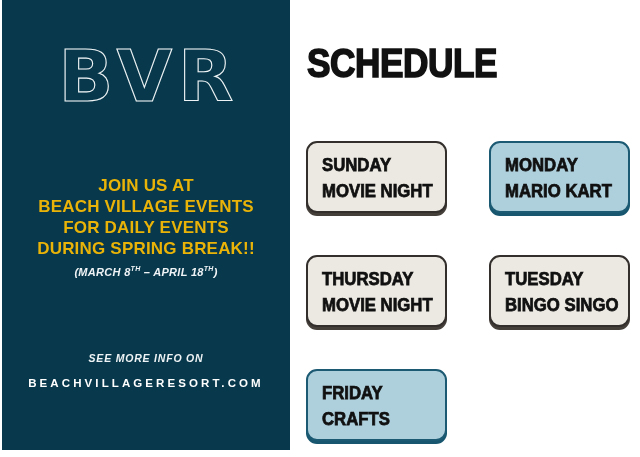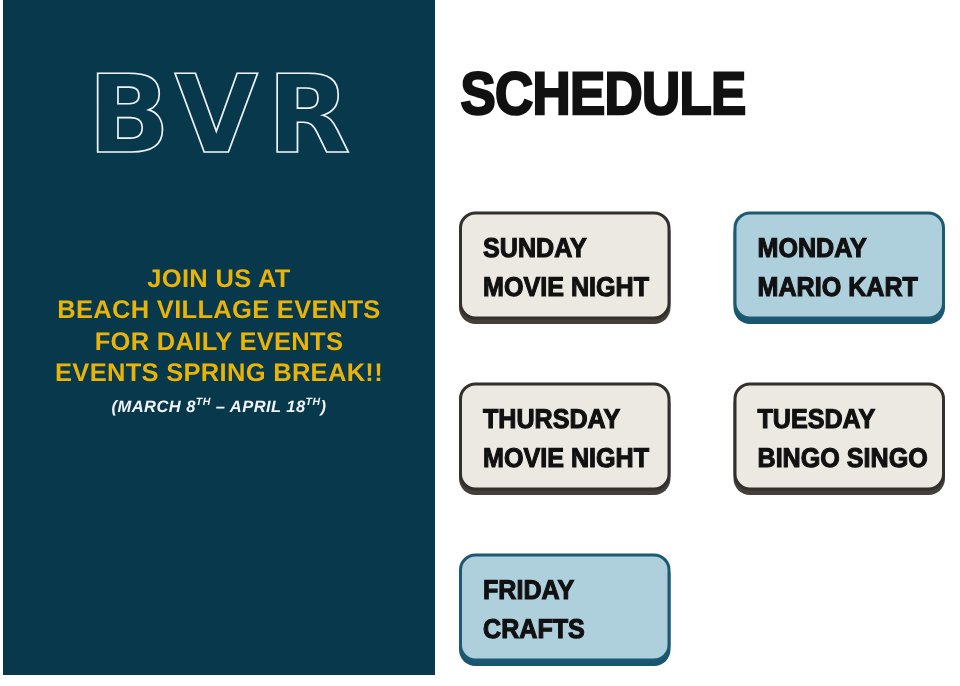--- a/index.html
+++ b/index.html
@@ -214,26 +214,30 @@
 <div id="poster">
 
   <div id="left-panel">
 
     <div id="brand-logo">BVR</div>
 
     <div id="headline-block">
       <div class="hl">JOIN US AT</div>
       <div class="hl">BEACH VILLAGE EVENTS</div>
       <div class="hl">FOR DAILY EVENTS</div>
-      <div class="hl">EVENTS SPRING BREAK!!</div>
+      <div class="hl">DURING SPRING BREAK!!</div>
       <div id="date-range">
         <span>(MARCH 8</span><sup>TH</sup><span> – APRIL 18</span><sup>TH</sup><span>)</span>
       </div>
     </div>
 
+    <div id="footer-block">
+      <div id="see-more">SEE MORE INFO ON</div>
+      <div id="website">BEACHVILLAGERESORT.COM</div>
+    </div>
   </div>
 
   <div id="right-panel">
 
     <div id="title-area">
       <div class="title-row">
         <span class="title-word">SCHEDULE</span>
       </div>
     </div>
 

